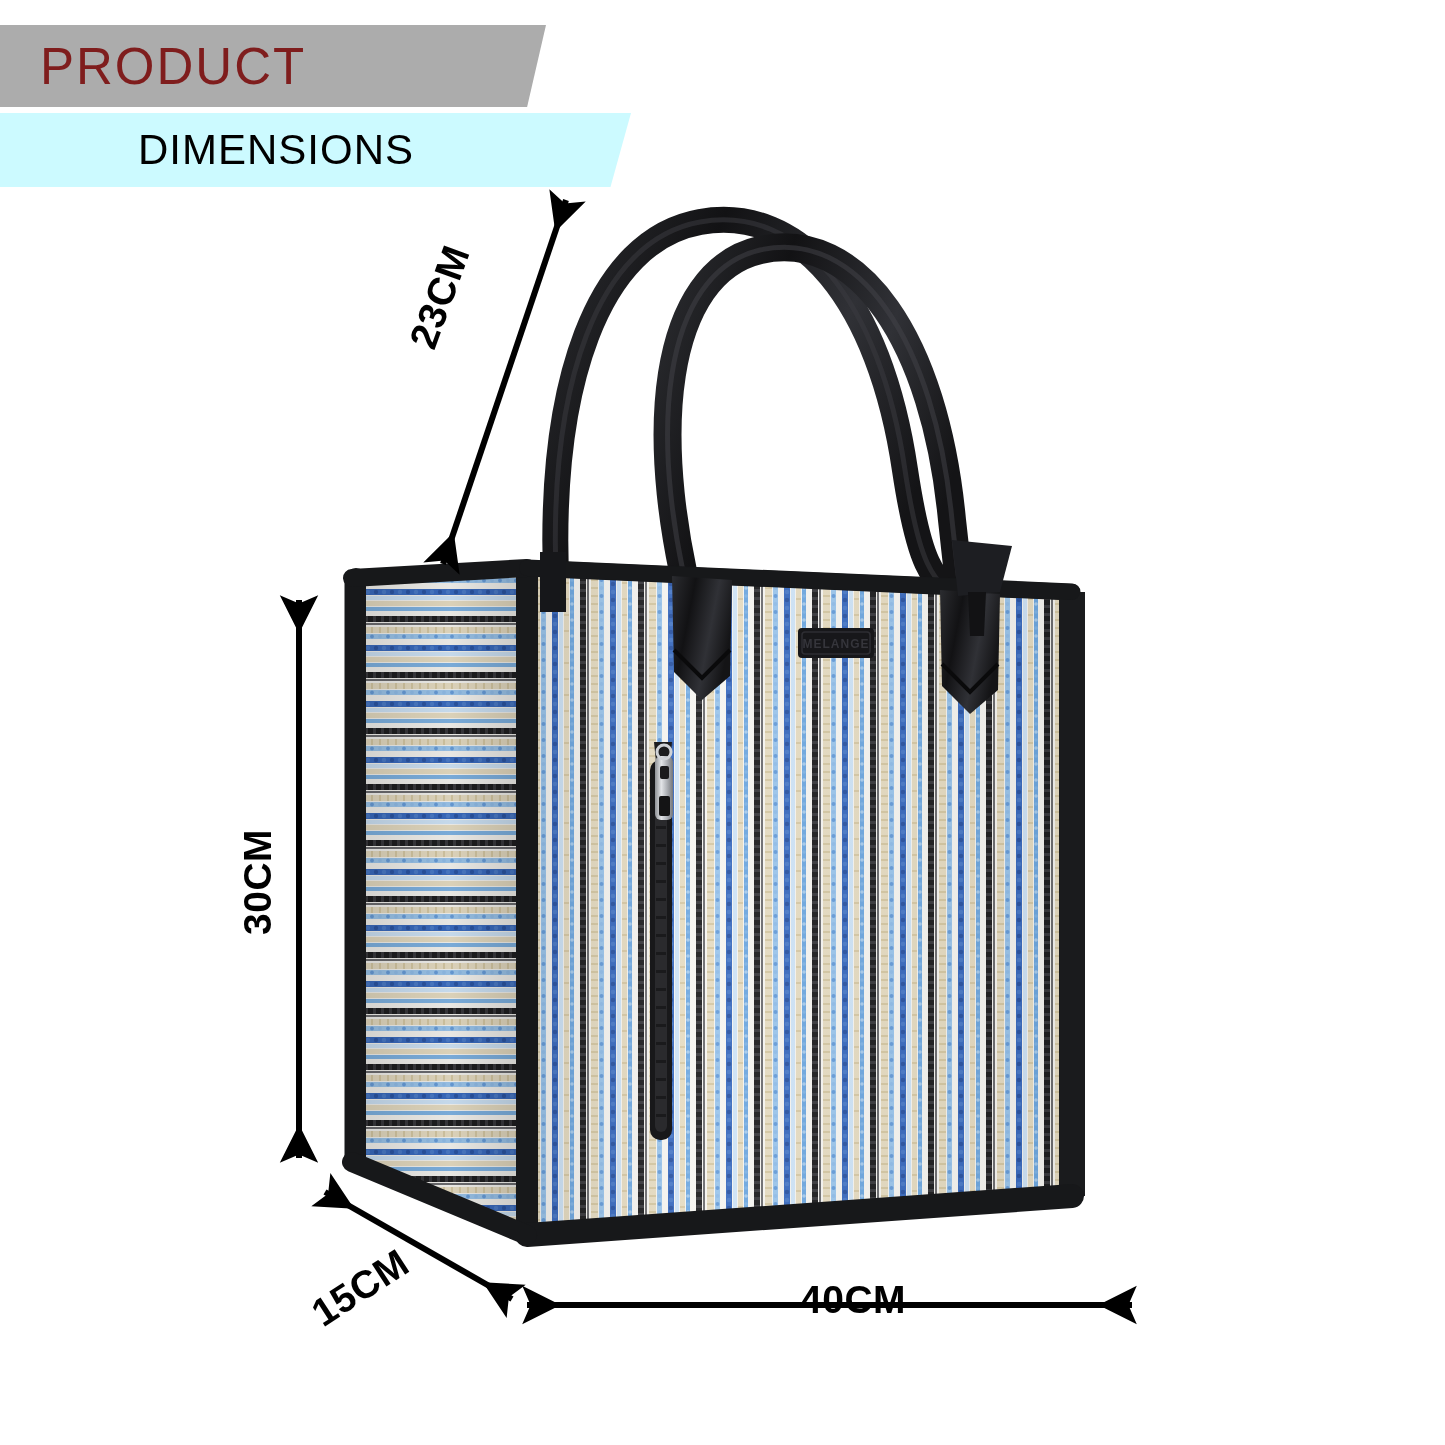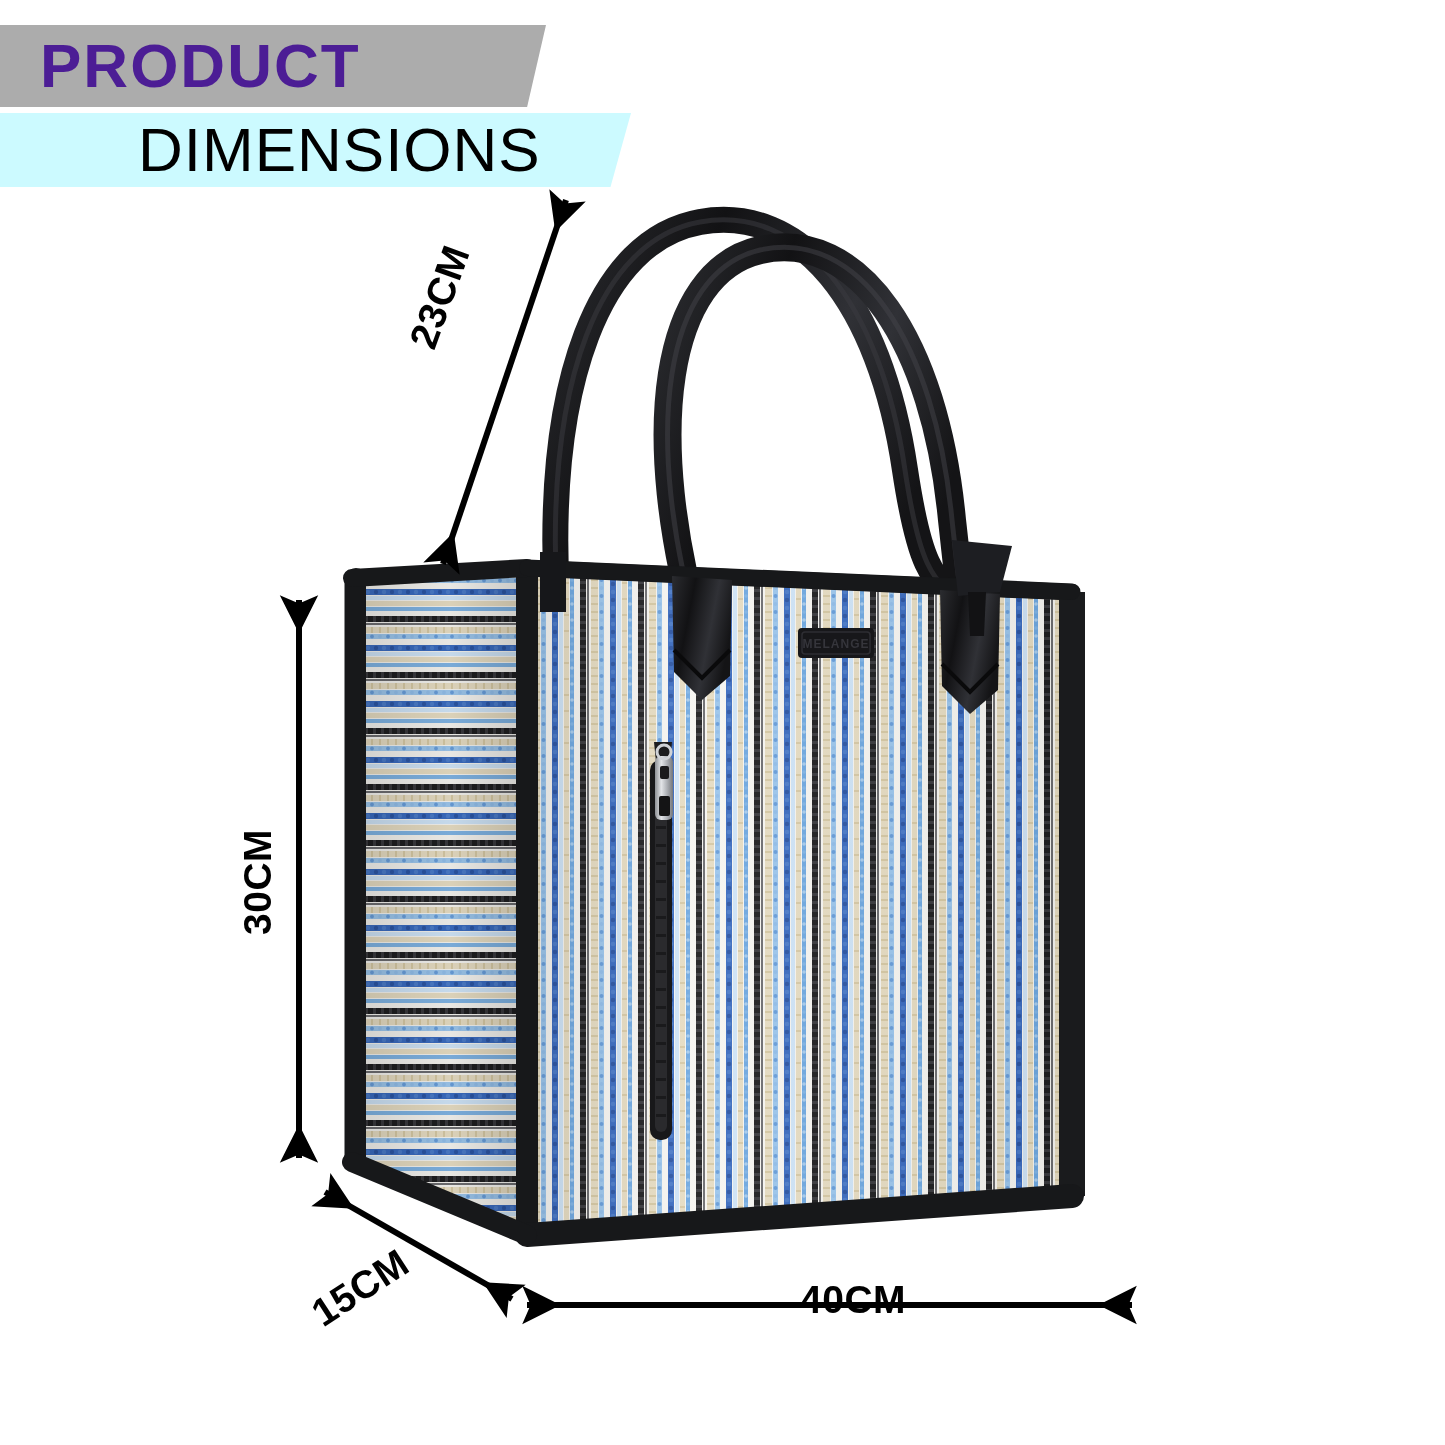--- a/index.html
+++ b/index.html
@@ -28,38 +28,38 @@
   #banner-product {
     left: -10px;
     top: 25px;
     width: 556px;
     height: 82px;
     background: #acacac;
     clip-path: polygon(0 0, 100% 0, 96.6% 100%, 0 100%);
     padding-left: 50px;
   }
   #banner-product .banner-text {
-    color: #4c1d95;
-    font-size: 62px;
-    font-weight: 700;
+    color: #7f1d1d;
+    font-size: 51px;
+    font-weight: 400;
     letter-spacing: 2px;
     line-height: 1;
   }
   #banner-dimensions {
     left: -10px;
     top: 113px;
     width: 641px;
     height: 74px;
     background: #ccfaff;
     clip-path: polygon(0 0, 100% 0, 96.8% 100%, 0 100%);
     padding-left: 148px;
   }
   #banner-dimensions .banner-text {
     color: #000000;
-    font-size: 62px;
+    font-size: 42px;
     font-weight: 400;
     letter-spacing: 1px;
     line-height: 1;
   }
 
   
   .dim-label {
     position: absolute;
     color: #000000;
     font-weight: bold;

